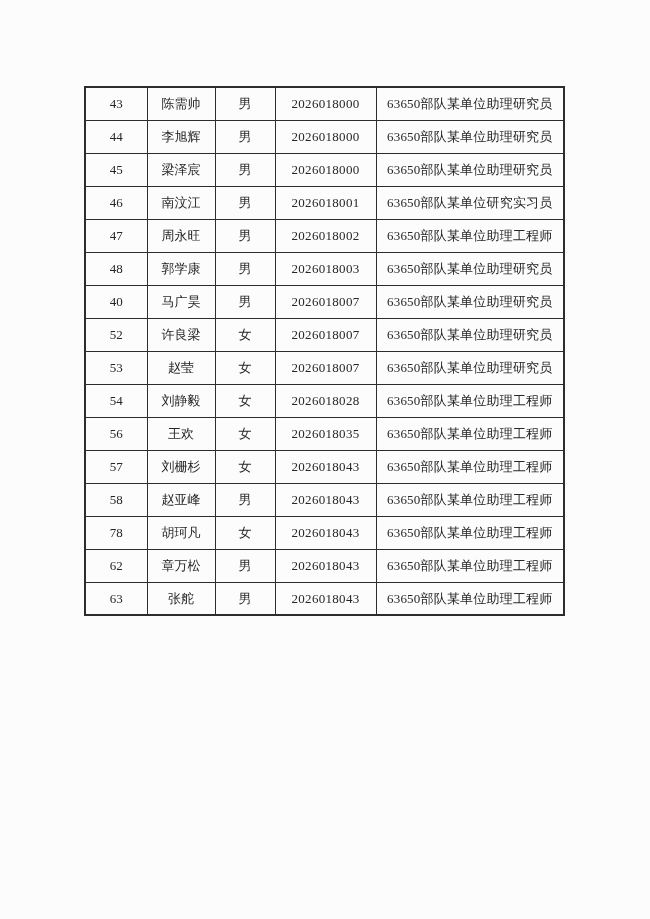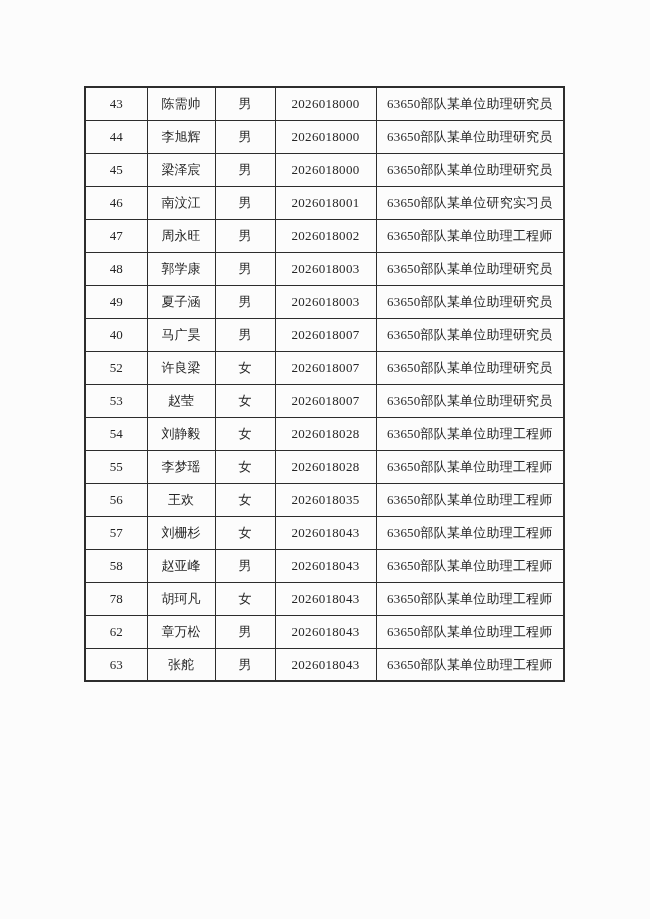--- a/index.html
+++ b/index.html
@@ -87,27 +87,20 @@
           <td class="col-position">63650部队某单位助理工程师</td>
         </tr>
         <tr>
           <td class="col-no">48</td>
           <td class="col-name">郭学康</td>
           <td class="col-gender">男</td>
           <td class="col-code">2026018003</td>
           <td class="col-position">63650部队某单位助理研究员</td>
         </tr>
         <tr>
-          <td class="col-no">49</td>
-          <td class="col-name">夏子涵</td>
-          <td class="col-gender">男</td>
-          <td class="col-code">2026018003</td>
-          <td class="col-position">63650部队某单位助理研究员</td>
-        </tr>
-        <tr>
           <td class="col-no">40</td>
           <td class="col-name">马广昊</td>
           <td class="col-gender">男</td>
           <td class="col-code">2026018007</td>
           <td class="col-position">63650部队某单位助理研究员</td>
         </tr>
         <tr>
           <td class="col-no">52</td>
           <td class="col-name">许良梁</td>
           <td class="col-gender">女</td>
@@ -117,27 +110,20 @@
         <tr>
           <td class="col-no">53</td>
           <td class="col-name">赵莹</td>
           <td class="col-gender">女</td>
           <td class="col-code">2026018007</td>
           <td class="col-position">63650部队某单位助理研究员</td>
         </tr>
         <tr>
           <td class="col-no">54</td>
           <td class="col-name">刘静毅</td>
-          <td class="col-gender">女</td>
-          <td class="col-code">2026018028</td>
-          <td class="col-position">63650部队某单位助理工程师</td>
-        </tr>
-        <tr>
-          <td class="col-no">55</td>
-          <td class="col-name">李梦瑶</td>
           <td class="col-gender">女</td>
           <td class="col-code">2026018028</td>
           <td class="col-position">63650部队某单位助理工程师</td>
         </tr>
         <tr>
           <td class="col-no">56</td>
           <td class="col-name">王欢</td>
           <td class="col-gender">女</td>
           <td class="col-code">2026018035</td>
           <td class="col-position">63650部队某单位助理工程师</td>

